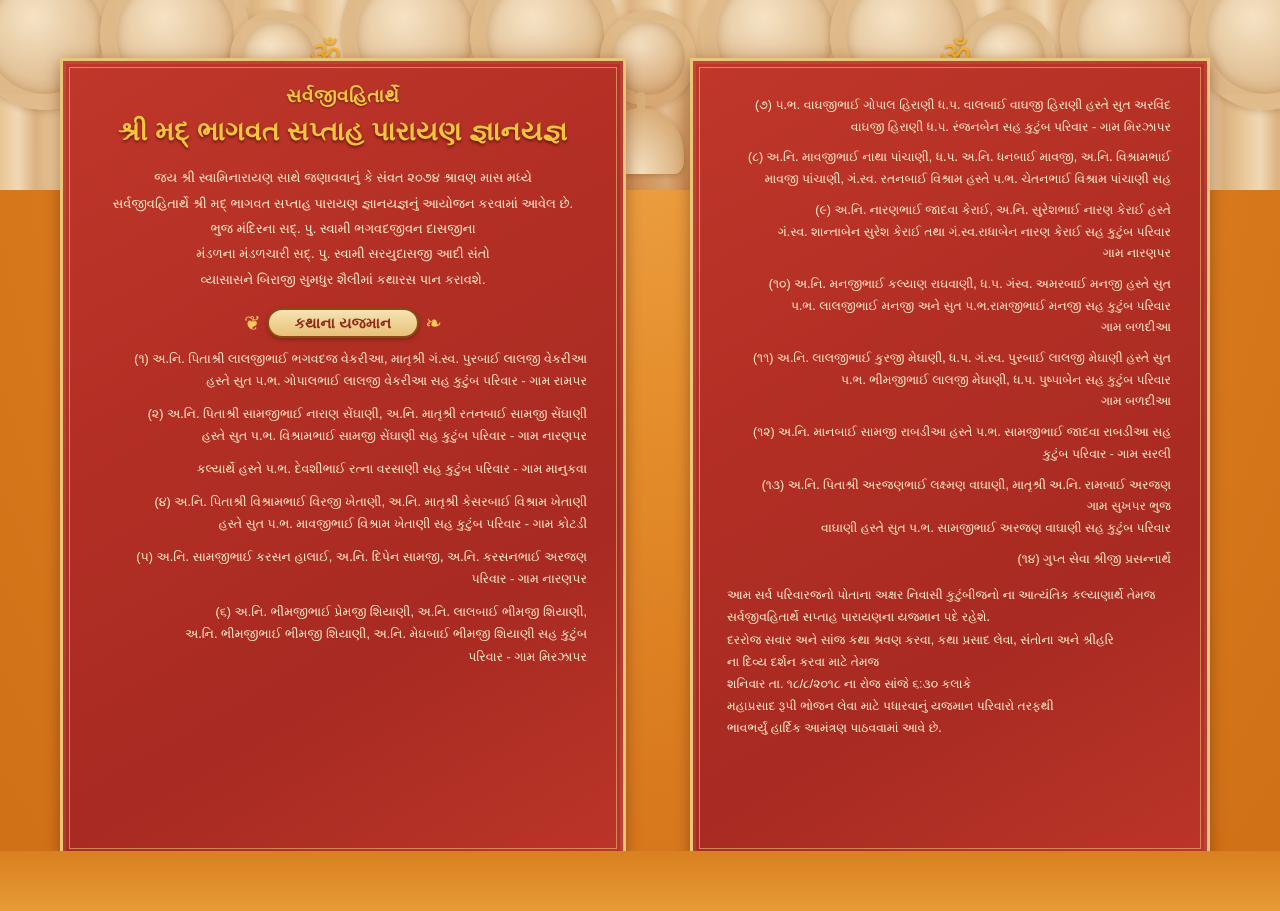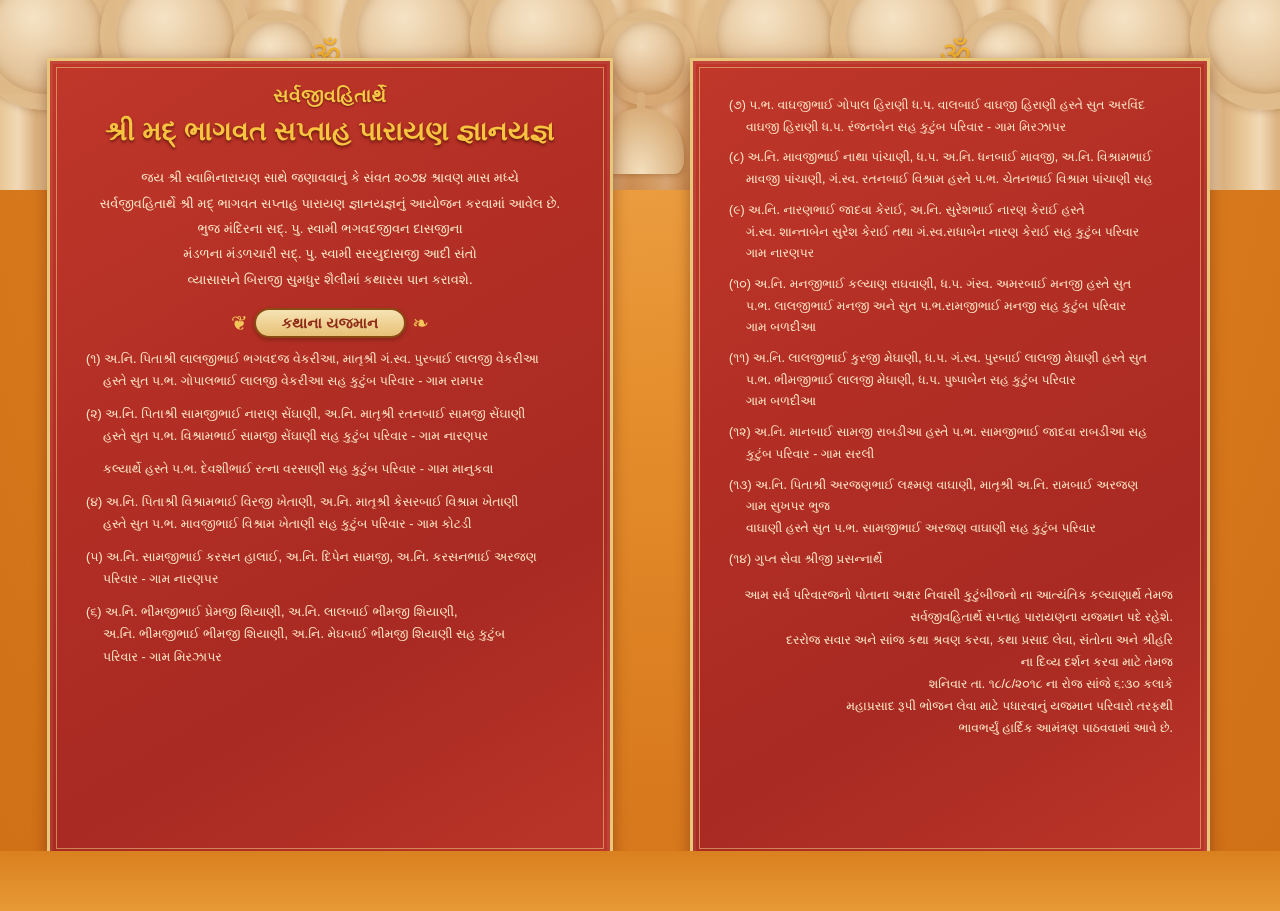--- a/index.html
+++ b/index.html
@@ -80,21 +80,21 @@
     position: absolute;
     background: linear-gradient(150deg, #c0372a 0%, #b32f25 35%, #a82a22 70%, #bb3529 100%);
     border: 3px solid #e8c77a;
     box-shadow: 0 4px 14px rgba(90,30,10,.45), inset 0 0 0 3px rgba(255,255,255,.07);
   }
   .panel:after {
     content: ""; position: absolute; inset: 6px;
     border: 1px solid rgba(240,205,130,.55);
     pointer-events: none;
   }
-  #left-panel  { left: 47px;  top: 58px;  width: 566px;  height: 800px; }
+  #left-panel  { left: 60px;  top: 58px;  width: 566px;  height: 800px; }
   #right-panel { left: 690px; top: 58px;  width: 520px;  height: 800px; }
 
   .panel-inner { position: absolute; inset: 14px; overflow: hidden; }
 
   
   .guj { font-family: "Liberation Sans", "DejaVu Sans", sans-serif; }
   .top-note {
     position: absolute; left: 180px; top: 66px; width: 400px;
     text-align: center; color: #b9331f; font-size: 11.5px; line-height: 1.7;
     text-shadow: 0 1px 0 rgba(255,235,200,.5);
@@ -128,29 +128,29 @@
     color: #8e2a16; font-size: 15px; font-weight: bold;
     box-shadow: 0 2px 4px rgba(70,20,0,.4);
     white-space: nowrap;
   }
   .swirl { color: #f3c659; font-size: 20px; line-height: 1; }
 
   
   .list { margin: 10px 22px 0 22px; }
   .item {
     color: #fbe6c6; font-size: 12.6px; line-height: 1.75;
-    margin-bottom: 11px; text-align: left;
+    margin-bottom: 11px; text-align: right;
   }
   .item .ln { display: block; }
   .item .ln.indent { padding-left: 17px; }
 
   #right-panel .item { font-size: 12.4px; margin-bottom: 9px; }
 
   .closing {
-    margin: 14px 20px 0 20px; text-align: right; color: #fbe9c9;
+    margin: 14px 20px 0 20px; text-align: left; color: #fbe9c9;
     font-size: 12.3px; line-height: 1.8;
   }
   .closing div { white-space: nowrap; }
 
   
   .floor {
     position: absolute; left: 0; bottom: 0; width: 1280px; height: 60px;
     background: linear-gradient(#d9801f, #e79a36);
   }
 </style>

